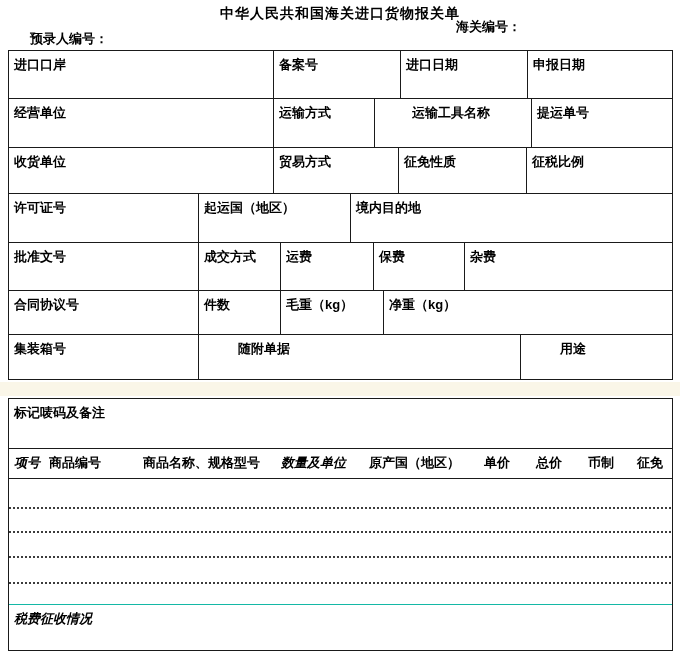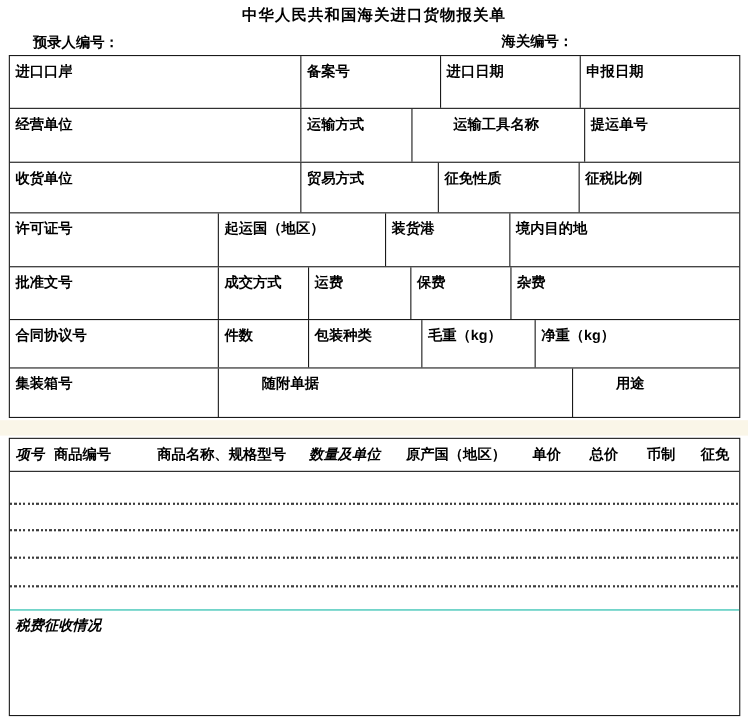--- a/index.html
+++ b/index.html
@@ -7,21 +7,21 @@
     width:680px;height:655px;position:relative;background:#ffffff;
     font-family:"Liberation Sans","DejaVu Sans",sans-serif;color:#000;
     overflow:hidden;
   }
   .bold-label{font-weight:bold;font-size:13px;line-height:15px;}
   .page-title{
     position:absolute;top:6px;left:0;width:680px;text-align:center;
     font-size:14px;font-weight:bold;letter-spacing:1px;
   }
   .pre-entry-label{position:absolute;top:31px;left:30px;}
-  .customs-no-label{position:absolute;top:30px;left:456px;}
+  .customs-no-label{position:absolute;top:19px;left:456px;}
 
   
   .decl-table{
     position:absolute;left:8px;top:50px;width:665px;height:330px;
     border:1px solid #1a1a1a;box-sizing:border-box;background:#fff;
   }
   .decl-row{display:flex;box-sizing:border-box;border-bottom:1px solid #1a1a1a;}
   .decl-row:last-child{border-bottom:none;}
   .decl-cell{
     box-sizing:border-box;border-right:1px solid #1a1a1a;
@@ -69,47 +69,46 @@
   </div>
   <div class="decl-row" style="height:46px;">
     <div class="decl-cell bold-label" style="flex:0 0 265px;">收货单位</div>
     <div class="decl-cell bold-label" style="flex:0 0 125px;">贸易方式</div>
     <div class="decl-cell bold-label" style="flex:0 0 128px;">征免性质</div>
     <div class="decl-cell bold-label">征税比例</div>
   </div>
   <div class="decl-row" style="height:49px;">
     <div class="decl-cell bold-label" style="flex:0 0 190px;">许可证号</div>
     <div class="decl-cell bold-label" style="flex:0 0 152px;">起运国（地区）</div>
-    <div class="decl-cell bold-label" style="flex:0 0 113px;">装货港</div>
     <div class="decl-cell bold-label">境内目的地</div>
   </div>
   <div class="decl-row" style="height:48px;">
     <div class="decl-cell bold-label" style="flex:0 0 190px;">批准文号</div>
     <div class="decl-cell bold-label" style="flex:0 0 82px;">成交方式</div>
     <div class="decl-cell bold-label" style="flex:0 0 93px;">运费</div>
     <div class="decl-cell bold-label" style="flex:0 0 91px;">保费</div>
     <div class="decl-cell bold-label">杂费</div>
   </div>
   <div class="decl-row" style="height:44px;">
     <div class="decl-cell bold-label" style="flex:0 0 190px;">合同协议号</div>
     <div class="decl-cell bold-label" style="flex:0 0 82px;">件数</div>
-    <div class="decl-cell bold-label" style="flex:0 0 103px;">包装种类</div>
     <div class="decl-cell bold-label" style="flex:0 0 103px;">毛重（kg）</div>
     <div class="decl-cell bold-label">净重（kg）</div>
   </div>
   <div class="decl-row" style="height:45px;gap:34px;">
     <div class="decl-cell bold-label" style="flex:0 0 190px;">集装箱号</div>
     <div class="decl-cell bold-label" style="flex:0 0 288px;">随附单据</div>
     <div class="decl-cell bold-label">用途</div>
   </div>
 </div>
 
 <div class="scan-band"></div>
 
 <div class="lower-box">
+  <div class="marks-row bold-label">标记唛码及备注</div>
 
   <div class="items-header">
     <span class="col-label bold-label" style="left:5px;font-style:italic;">项号</span>
     <span class="col-label bold-label" style="left:40px;">商品编号</span>
     <span class="col-label bold-label" style="left:134px;">商品名称、规格型号</span>
     <span class="col-label bold-label" style="left:272px;font-style:italic;">数量及单位</span>
     <span class="col-label bold-label" style="left:360px;">原产国（地区）</span>
     <span class="col-label bold-label" style="left:475px;">单价</span>
     <span class="col-label bold-label" style="left:527px;">总价</span>
     <span class="col-label bold-label" style="left:579px;">币制</span>

